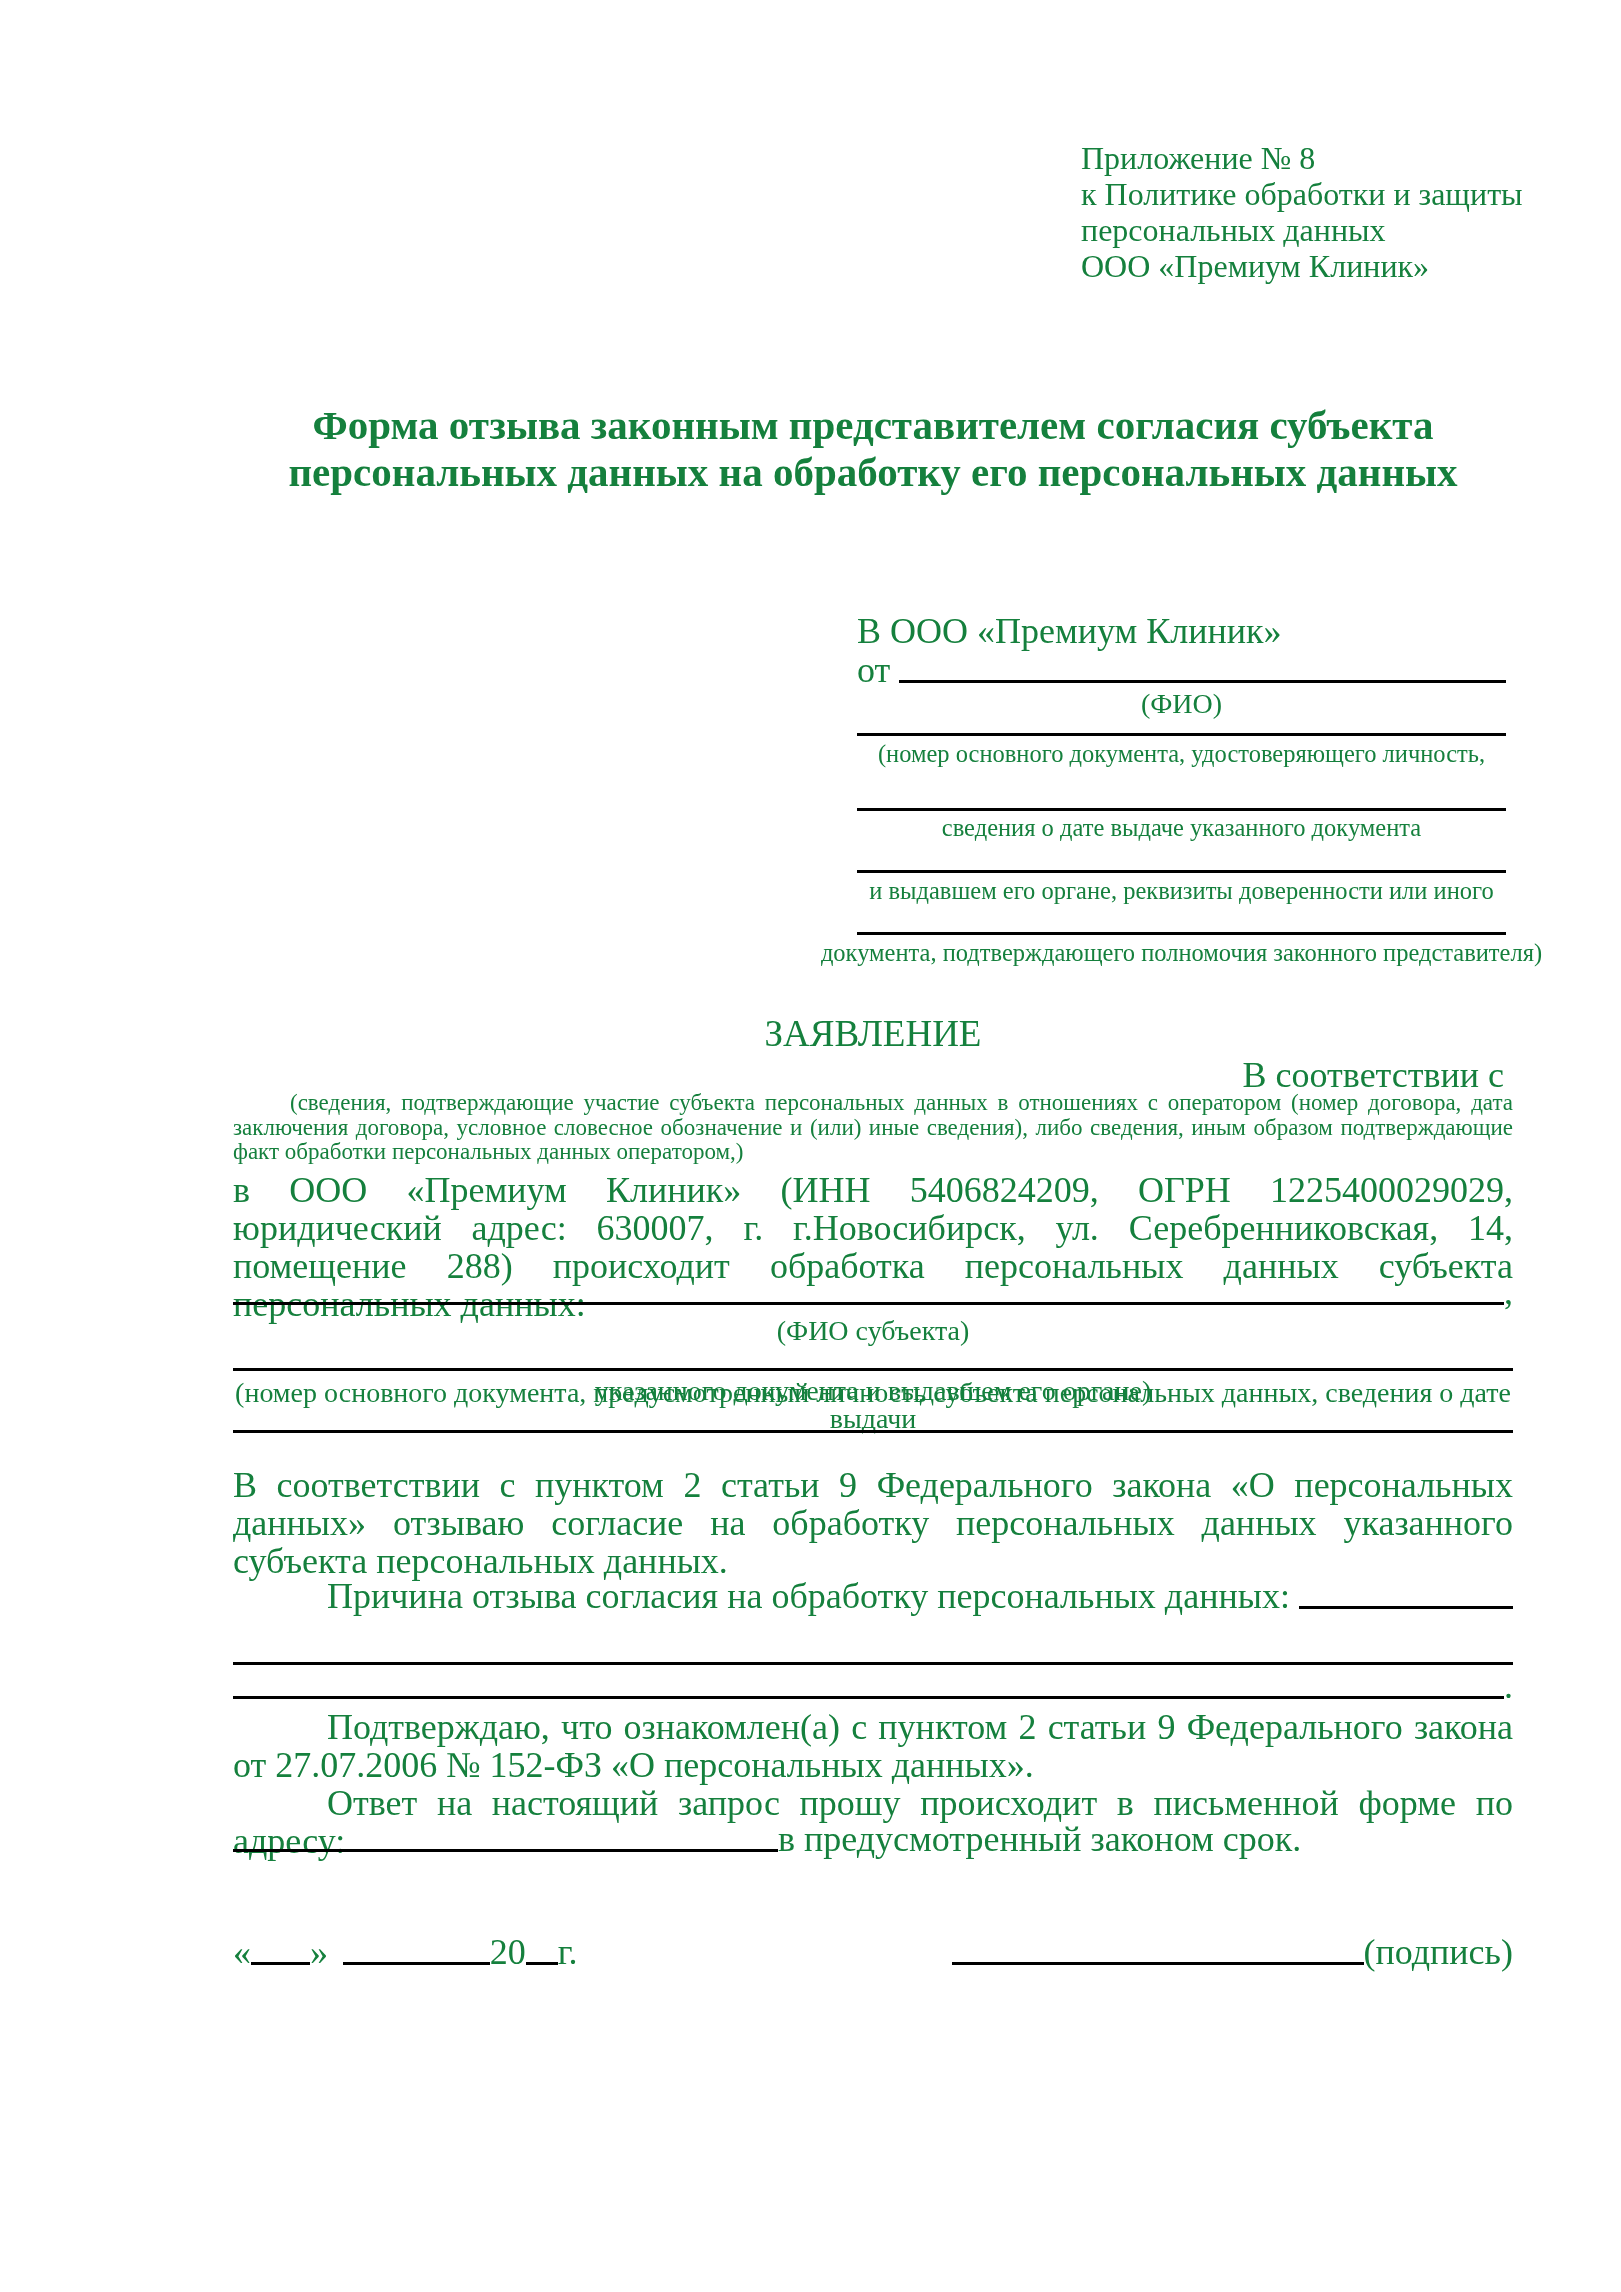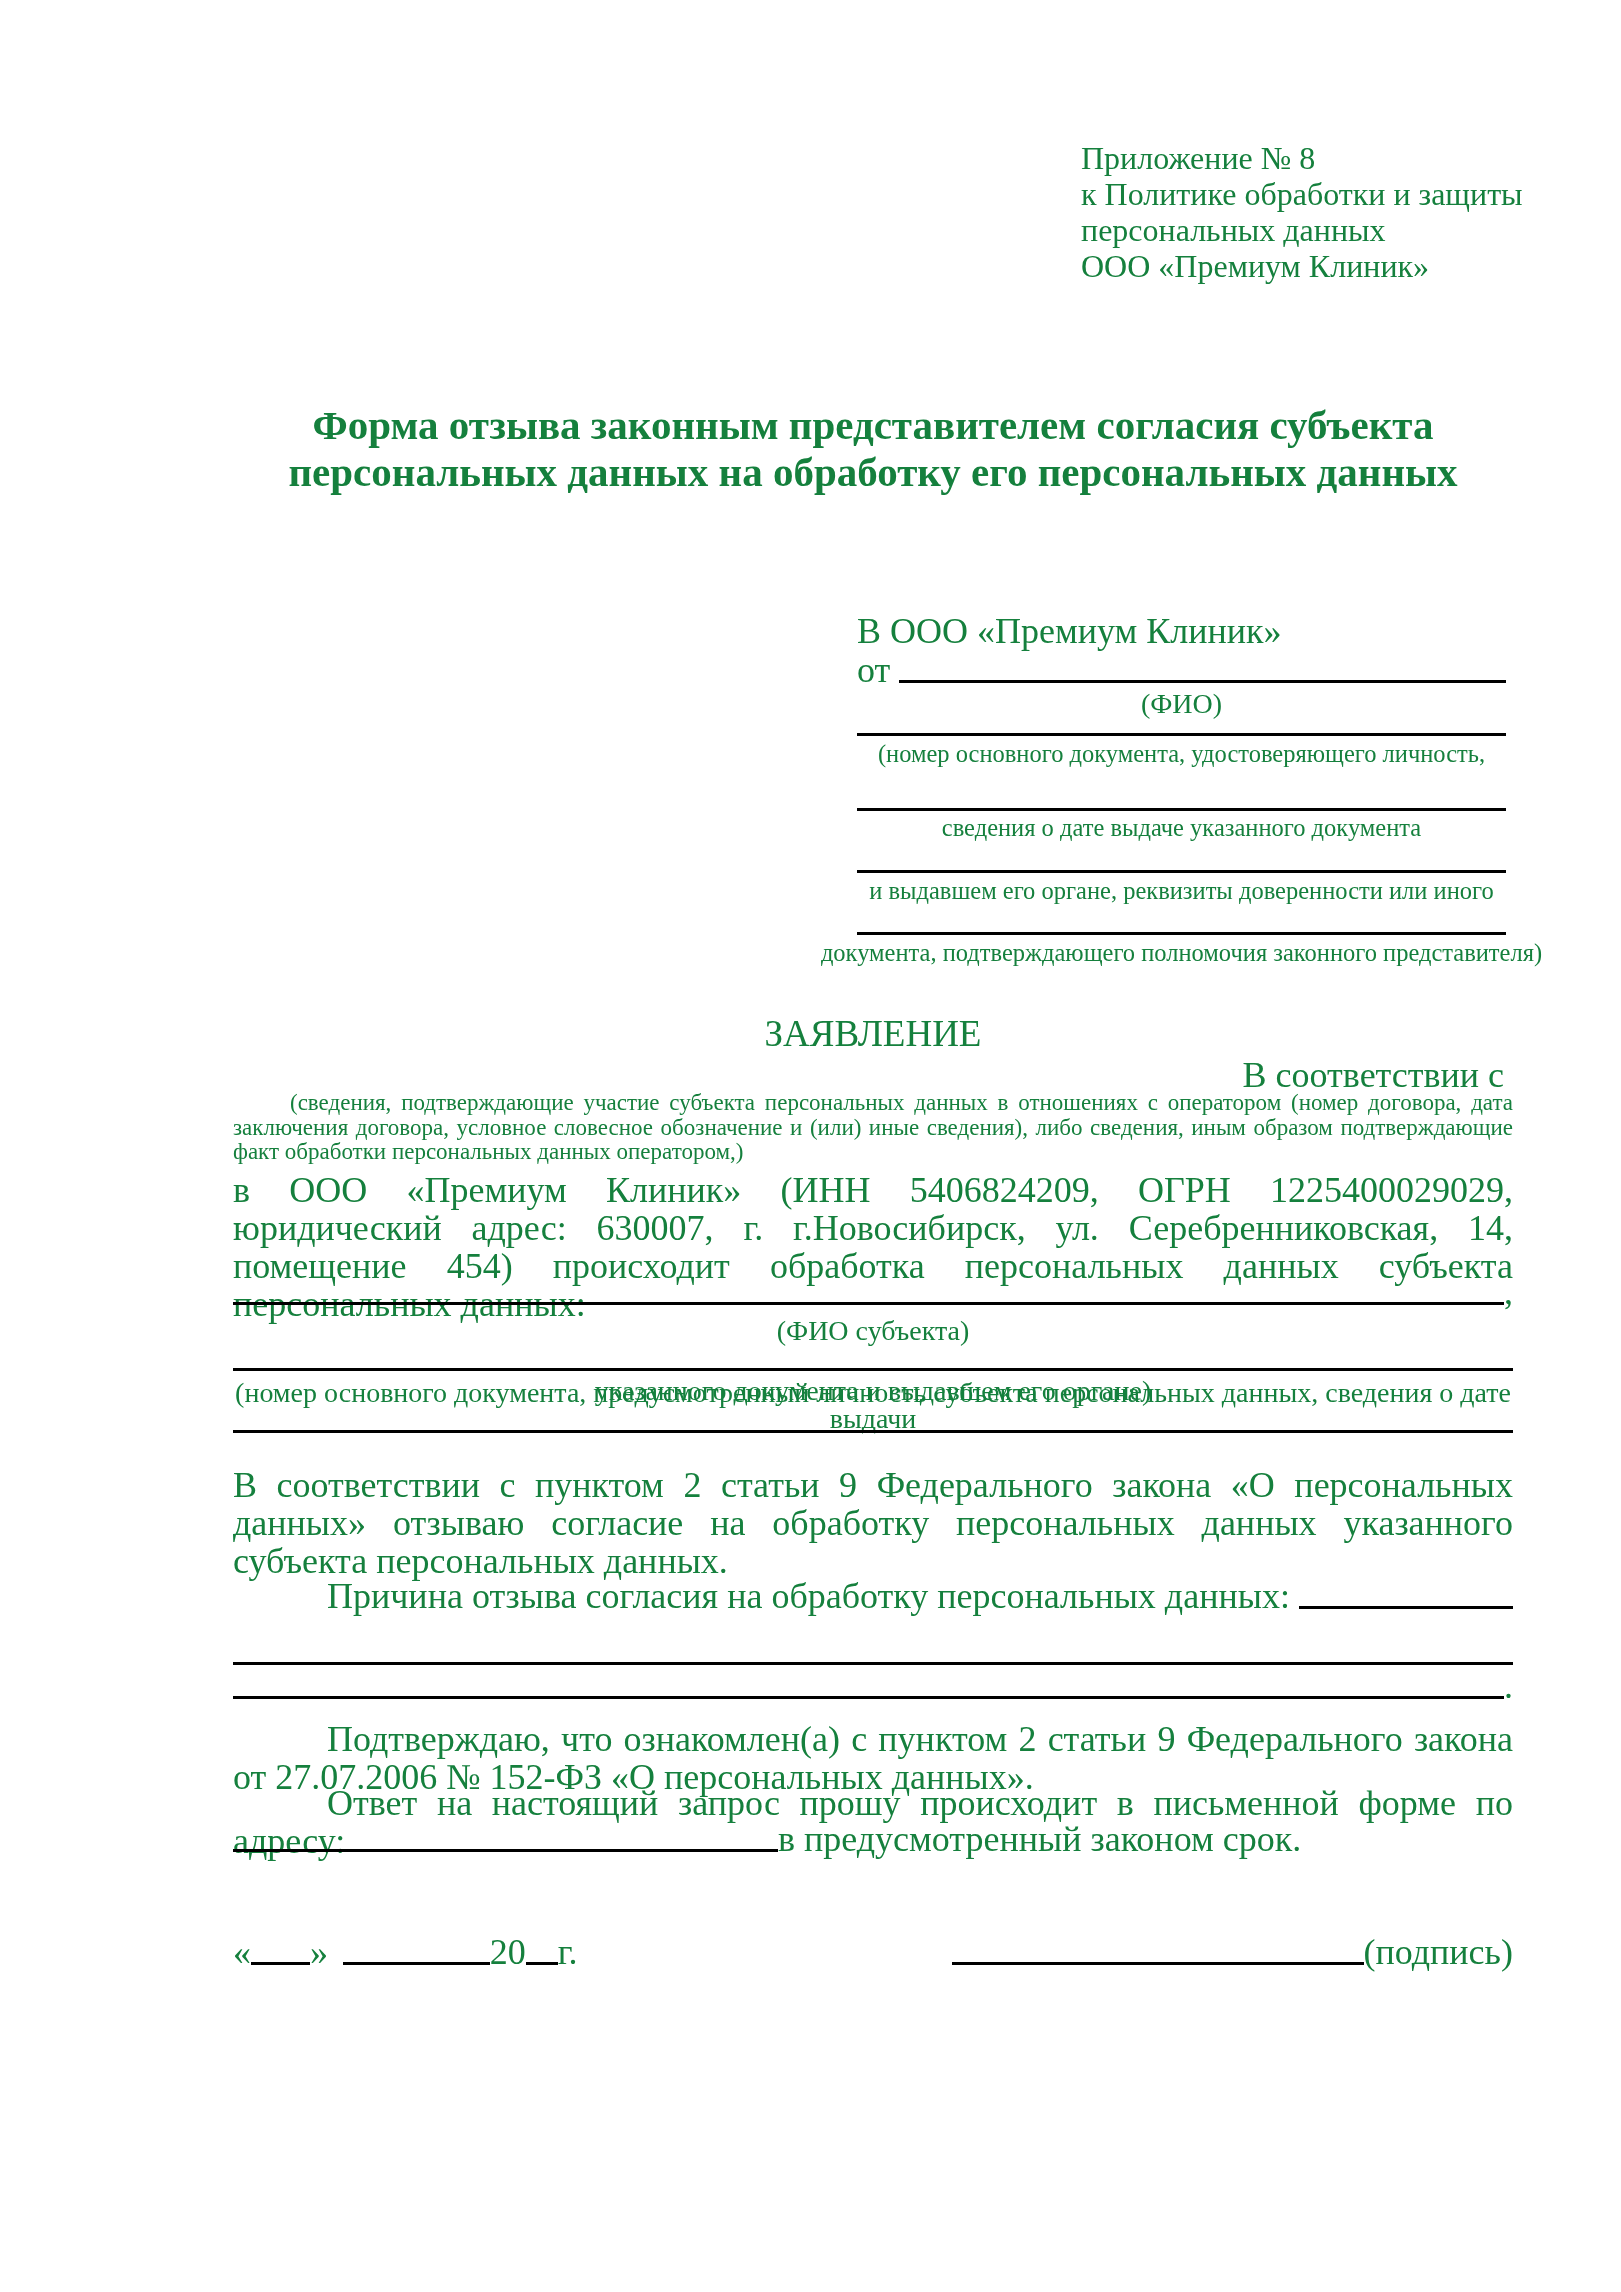--- a/index.html
+++ b/index.html
@@ -31,21 +31,21 @@
   .cap{left:759px;width:845px;text-align:center;font-size:24.5px;line-height:25.5px;}
   .srule{left:857px;width:649px;}
   #zayavlenie{top:1015px;font-size:37px;}
   #accord{top:1057px;padding-left:94px;width:1186px;flex-direction:column;}
   #fineprint{top:1091px;font-size:23px;line-height:24.5px;text-indent:57px;}
   #para1{top:1171px;}
   #subj1{top:1271px;height:39px;}
   #para2{top:1466px;}
   #reason{top:1578px;padding-left:94px;width:1186px;}
   #blank2{top:1666px;height:38px;}
-  #confirm{top:1708px;text-indent:94px;margin-top:12px;}
+  #confirm{top:1708px;text-indent:94px;}
   #reply1{top:1784px;text-indent:94px;text-align:justify;text-align-last:justify;}
   #reply2{top:1819px;height:38px;}
   #datesig{top:1929px;height:41px;display:flex;justify-content:space-between;align-items:flex-end;}
   .grp{display:flex;align-items:flex-end;}
   .grp .txt{line-height:1;white-space:pre;}
   .u60{width:59px;}.u150{width:147px;}.u33{width:32px;}.u420{width:412px;}
   .gap15{width:14.7px;}
 </style>
 </head>
 <body>
@@ -84,21 +84,21 @@
 
   <div class="abs col center" id="zayavlenie">ЗАЯВЛЕНИЕ</div>
 
   <div class="abs col fillrow" id="accord">
     <span class="txt">В соответствии с </span>
     <span class="fill"></span>
   </div>
 
   <div class="abs col just" id="fineprint">(сведения, подтверждающие участие субъекта персональных данных в отношениях с оператором (номер договора, дата заключения договора, условное словесное обозначение и (или) иные сведения), либо сведения, иным образом подтверждающие факт обработки персональных данных оператором,)</div>
 
-  <div class="abs col just" id="para1">в ООО «Премиум Клиник» (ИНН 5406824209, ОГРН 1225400029029, юридический адрес: 630007, г. г.Новосибирск, ул. Серебренниковская, 14, помещение 454) происходит обработка персональных данных субъекта персональных данных:</div>
+  <div class="abs col just" id="para1">в ООО «Премиум Клиник» (ИНН 5406824209, ОГРН 1225400029029, юридический адрес: 630007, г. г.Новосибирск, ул. Серебренниковская, 14, помещение 288) происходит обработка персональных данных субъекта персональных данных:</div>
 
   <div class="abs col fillrow" id="subj1">
     <span class="fill"></span>
     <span class="txt">,</span>
   </div>
   <div class="abs col center small" style="top:1318px">(ФИО субъекта)</div>
 
   <div class="abs col rule" style="top:1368px"></div>
   <div class="abs col center small" style="top:1380px">(номер основного документа, предусмотренный личность субъекта персональных данных, сведения о дате выдачи</div>
 

